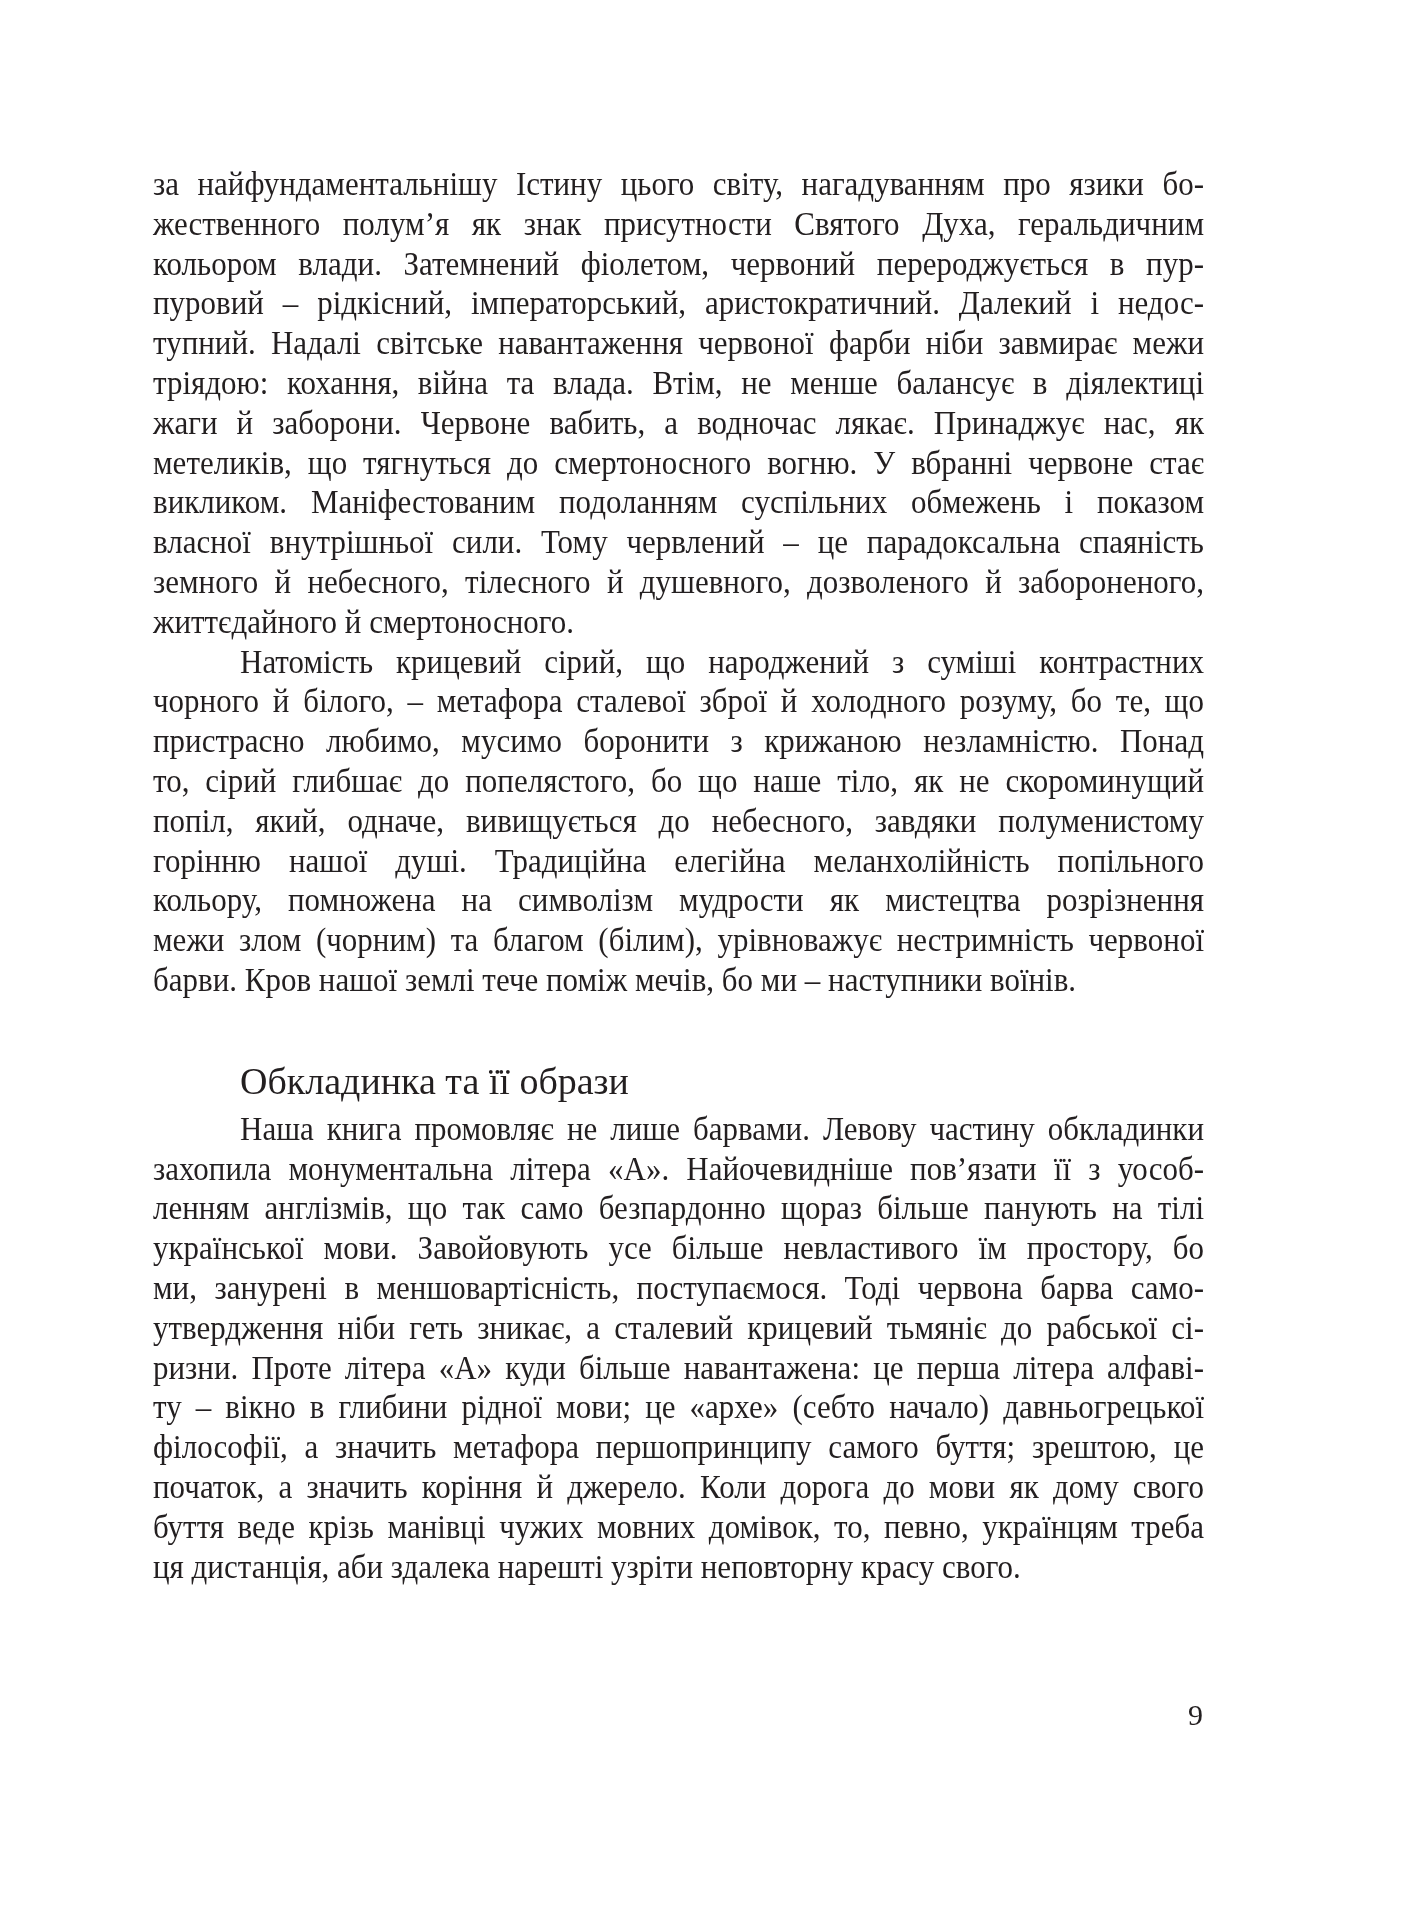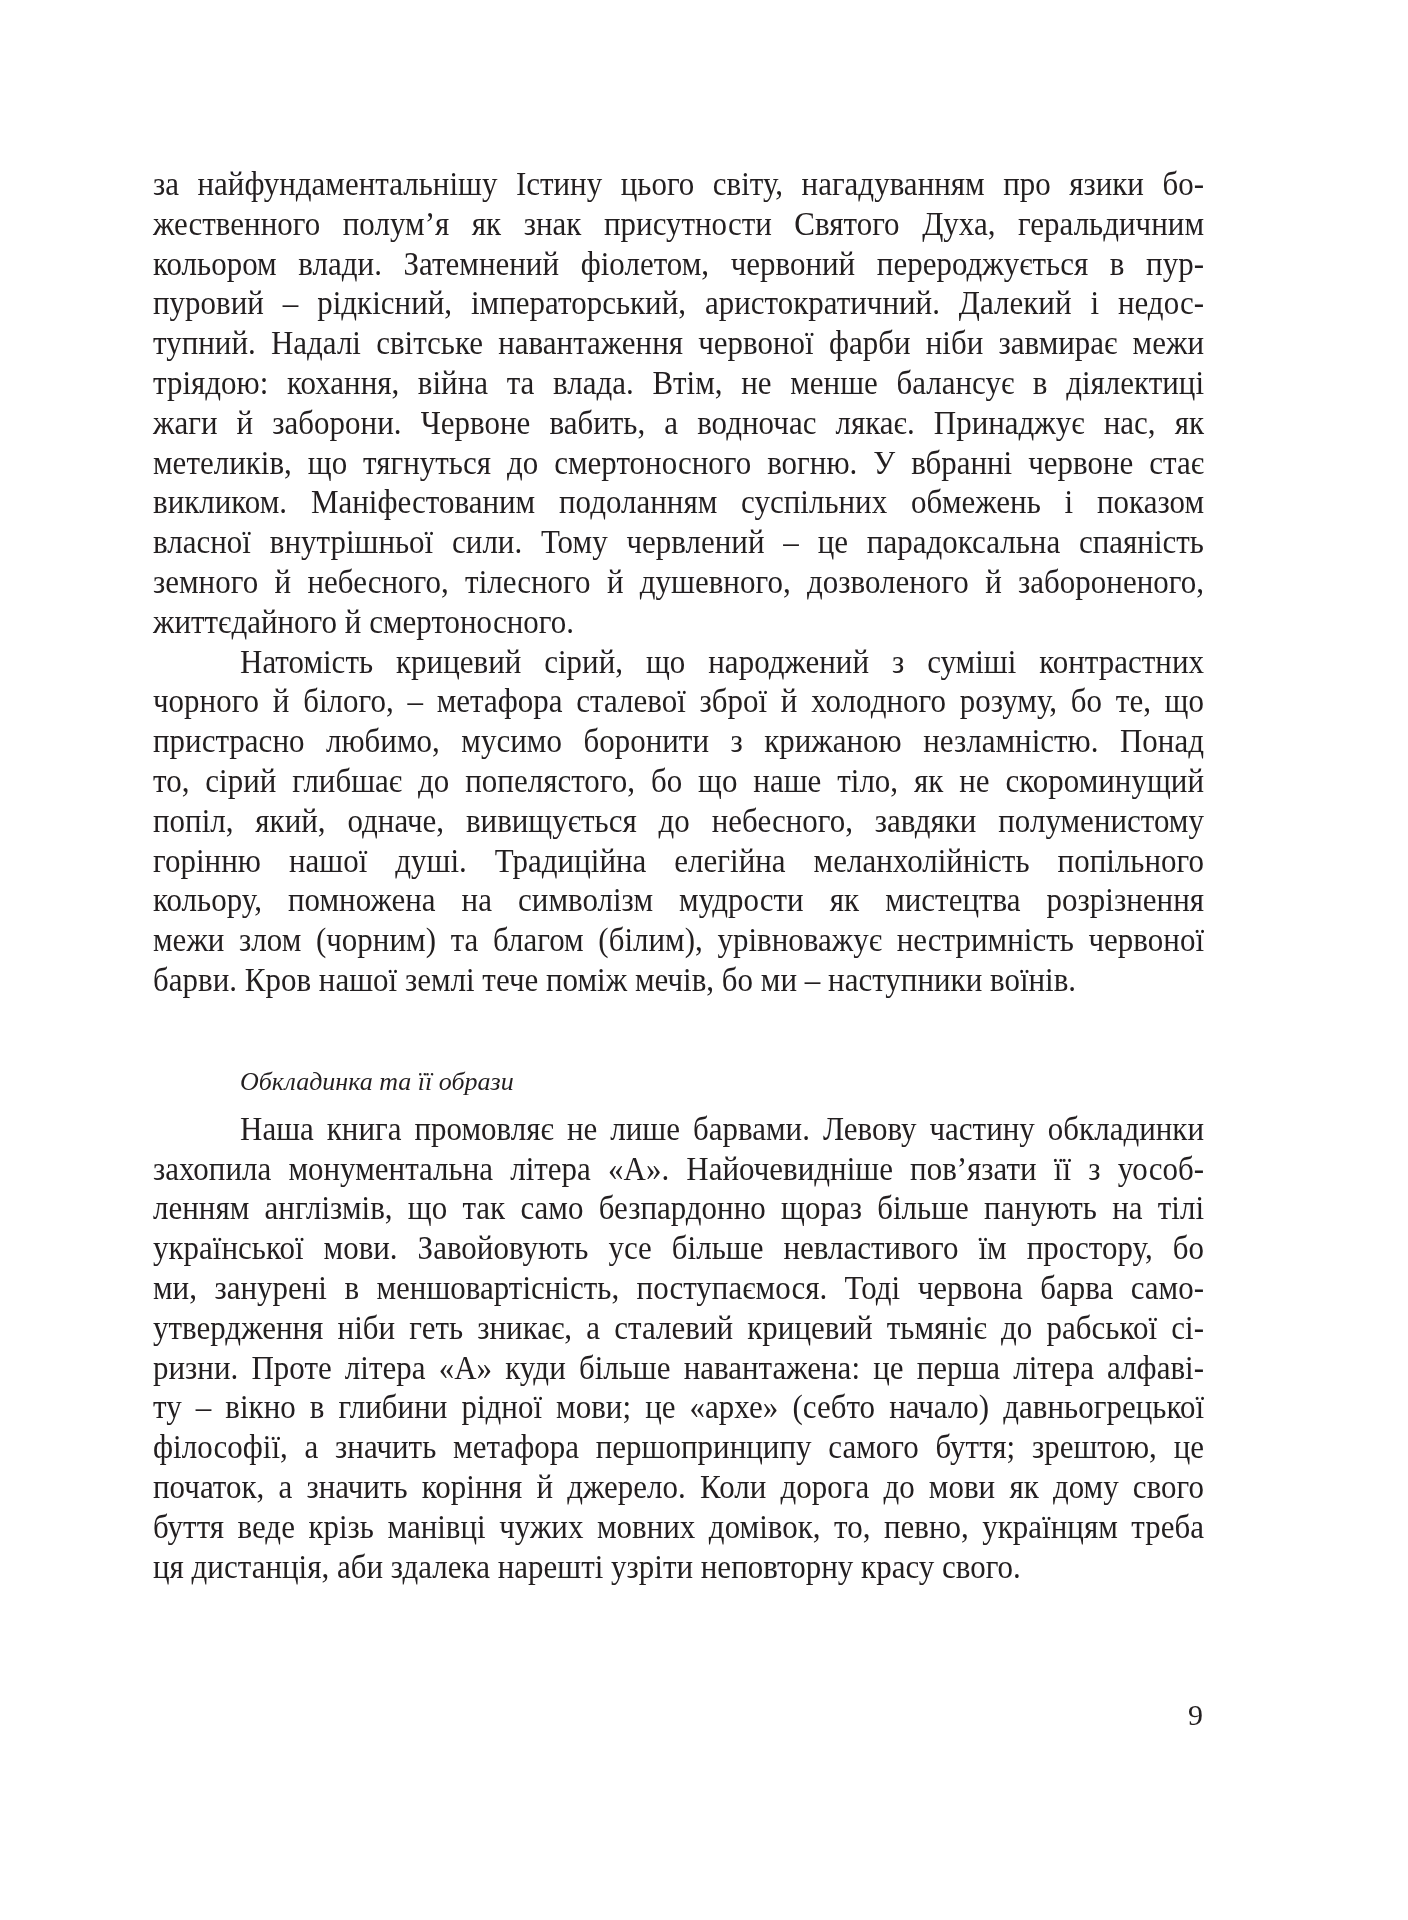--- a/index.html
+++ b/index.html
@@ -14,21 +14,21 @@
   }
   .line {
     display: block; height: 39.8px; line-height: 39.8px;
     font-size: 31px; white-space: nowrap;
     text-align: justify; text-align-last: justify;
     transform: scaleY(1.08); transform-origin: left center;
   }
   .line.last { text-align: left; text-align-last: left; }
   .line.indent { padding-left: 87px; }
   .heading {
-    display: block; font-style: italic; font-size: 26px;
+    display: block; font-size: 38px;
     height: 55px; line-height: 55px; margin-top: 54px; margin-bottom: 0;
     padding-left: 87px; font-weight: normal;
   }
   .para { margin: 0; }
   .page-number {
     position: absolute; left: 1188px; top: 1698px;
     font-size: 30px; line-height: 34px;
     font-family: "Liberation Serif", "DejaVu Serif", serif;
   }
 </style>

